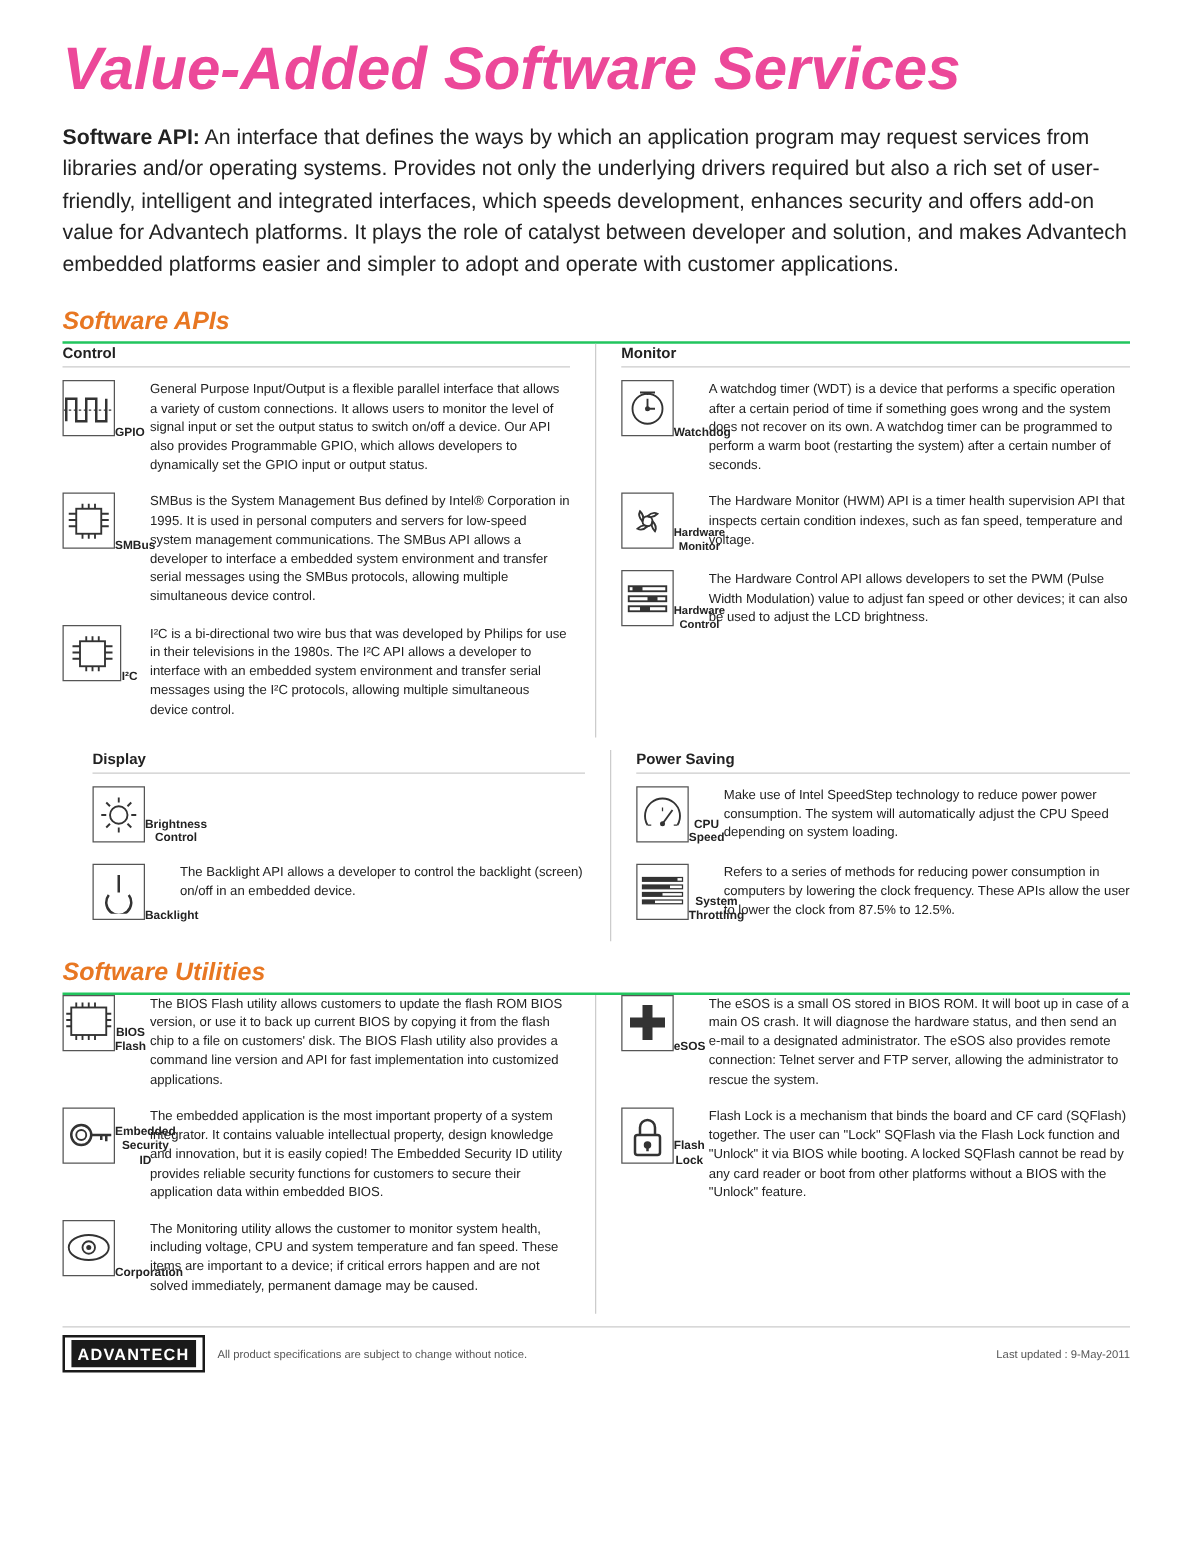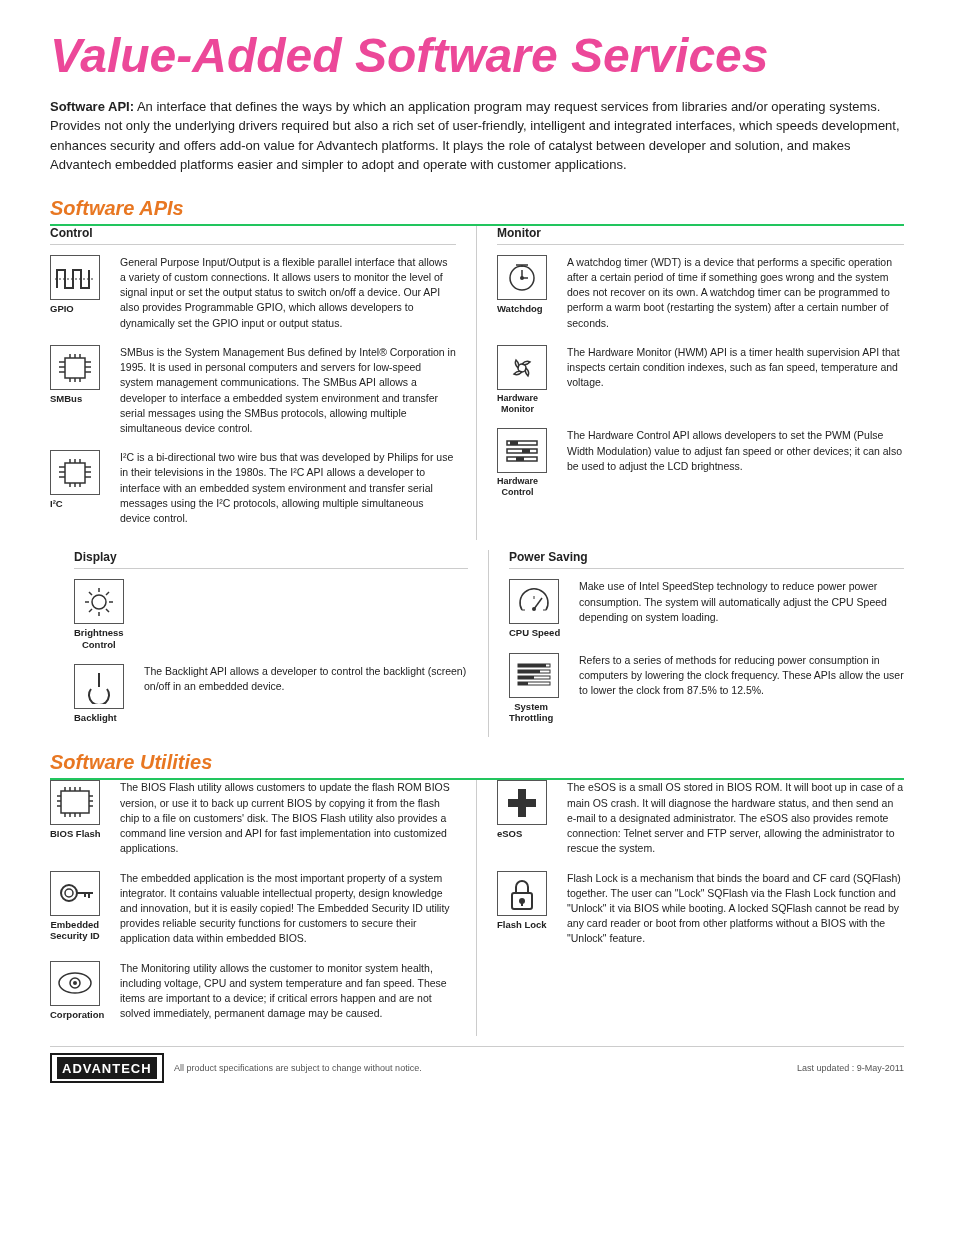--- a/index.html
+++ b/index.html
@@ -16,21 +16,21 @@
     }
     h1.main-title {
       font-size: 48px;
       font-weight: 900;
       color: #ec4899;
       line-height: 1.1;
       margin-bottom: 14px;
       font-style: italic;
     }
     .intro-text {
-      font-size: 13px;
+      font-size: 17px;
       line-height: 1.5;
       margin-bottom: 22px;
     }
     .intro-text strong {
       font-weight: bold;
     }
     .section-title {
       font-size: 20px;
       font-weight: 900;
       color: #e87722;
@@ -61,22 +61,22 @@
     .api-item {
       display: flex;
       align-items: flex-start;
       margin-bottom: 14px;
       gap: 10px;
     }
     .api-icon {
       width: 60px;
       min-width: 60px;
       display: flex;
-      flex-direction: column;
-      align-items: flex-start;
+      flex-direction: row;
+      align-items: flex-end;
       justify-content: flex-start;
     }
     .api-icon .icon-box {
       width: 50px;
       height: 45px;
       border: 1.5px solid #555;
       display: flex;
       align-items: center;
       justify-content: center;
       margin-bottom: 3px;

